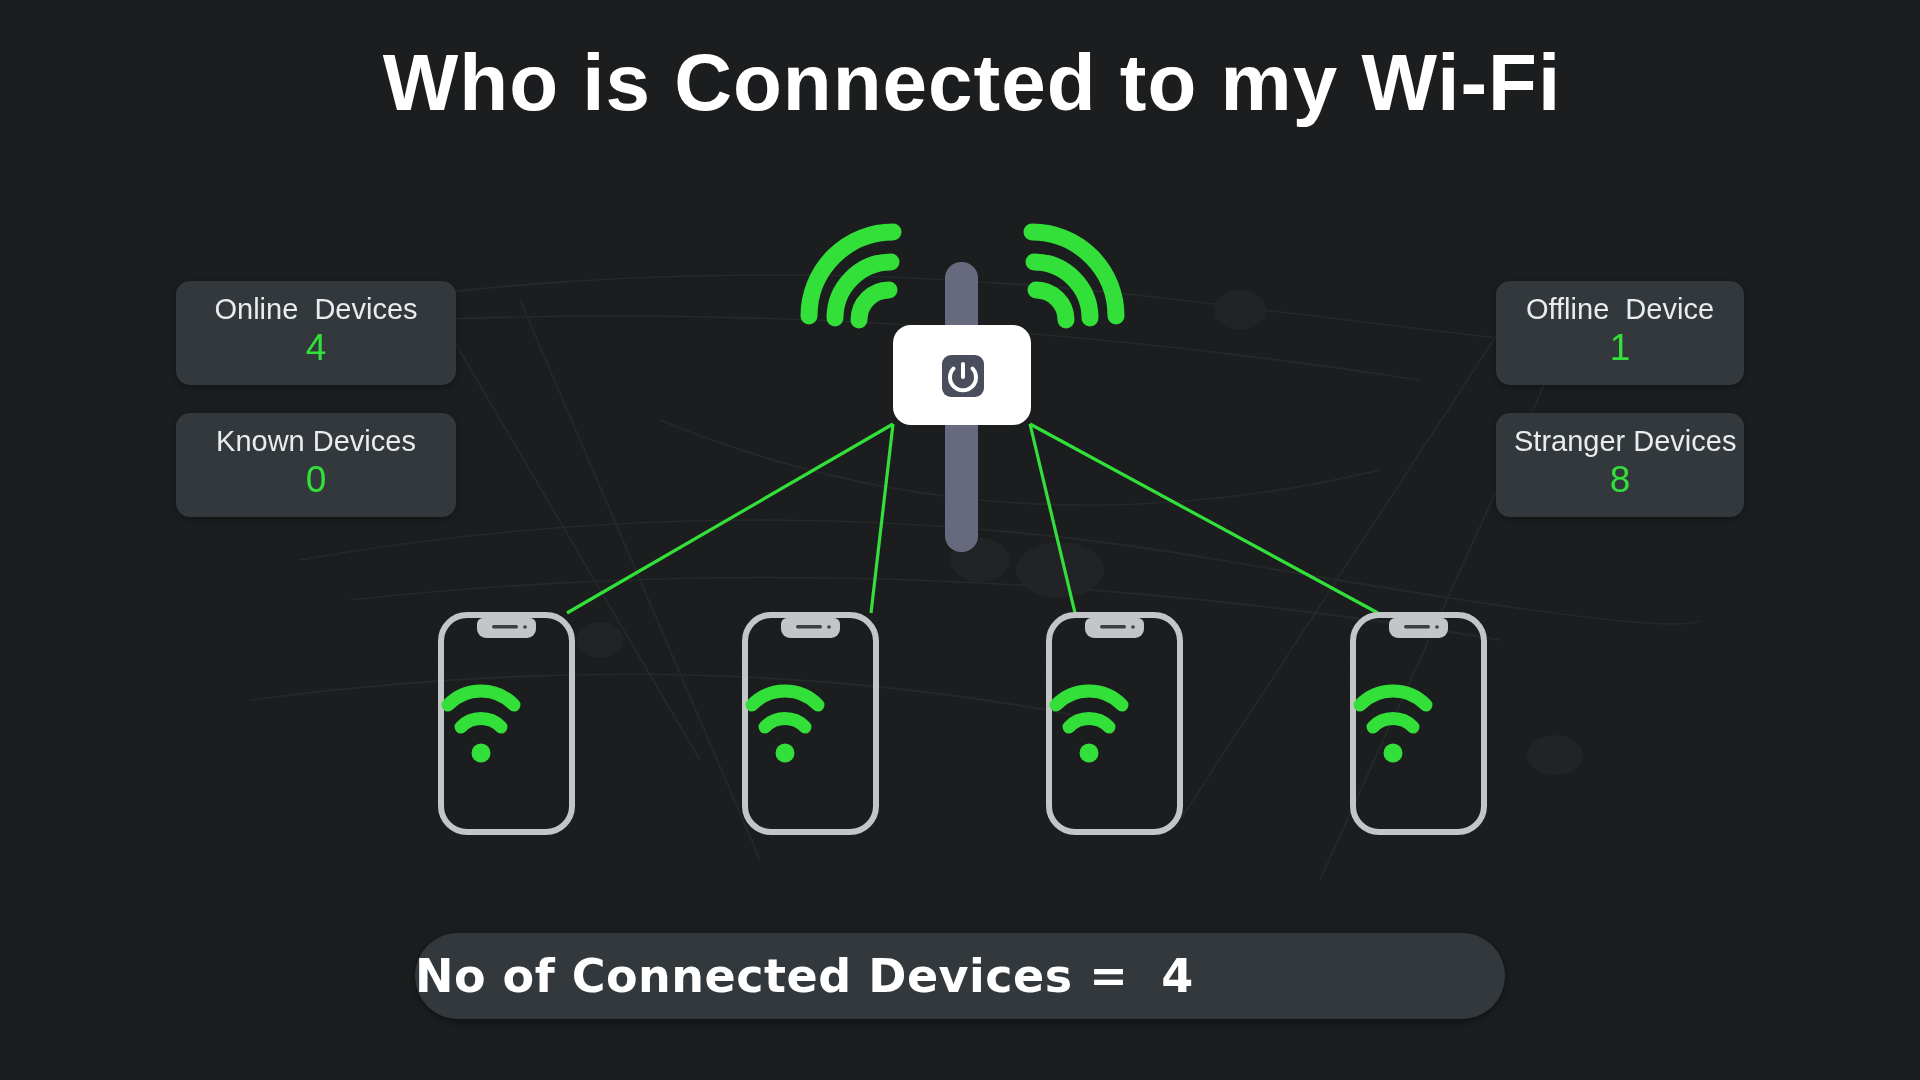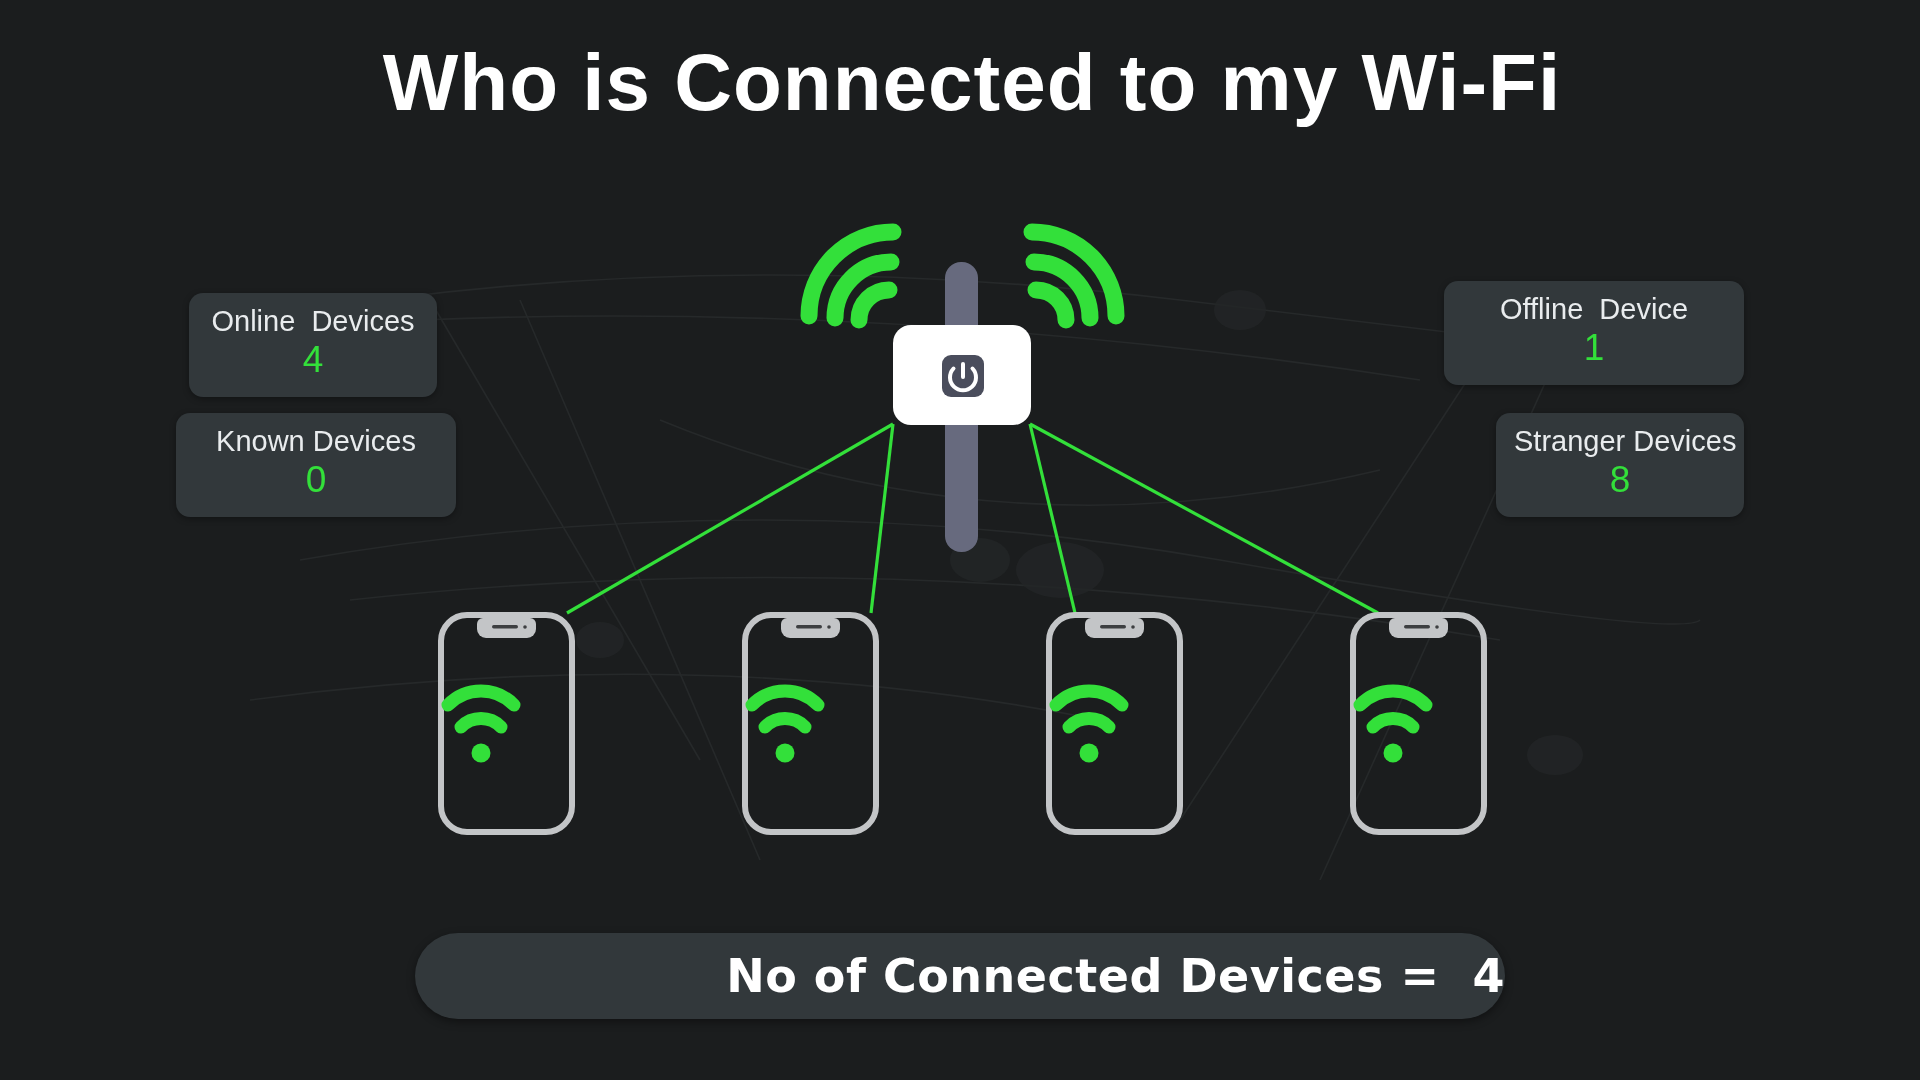--- a/index.html
+++ b/index.html
@@ -59,23 +59,23 @@
     line-height: 1.12;
   }
   .stat-value {
     color: #33e03a;
     font-size: 37px;
     font-family: "Liberation Sans", sans-serif;
     line-height: 1.12;
     margin-top: 2px;
   }
 
-  #card-online   { left: 189px;  top: 281px; width: 248px; margin-top: 12px; }
+  #card-online   { left: 176px;  top: 281px; width: 280px; }
   #card-known    { left: 176px;  top: 413px; width: 280px; }
-  #card-offline  { right: 176px; top: 281px; width: 300px; }
+  #card-offline  { right: 176px; top: 281px; width: 248px; }
   #card-stranger { right: 176px; top: 413px; width: 248px; }
 
   
   #network-svg {
     position: absolute;
     left: 0;
     top: 0;
     width: 1920px;
     height: 1080px;
     pointer-events: none;
@@ -86,21 +86,21 @@
     position: absolute;
     left: 50%;
     transform: translateX(-50%);
     top: 933px;
     width: 1090px;
     height: 86px;
     background: #32383b;
     border-radius: 43px;
     display: flex;
     align-items: center;
-    justify-content: flex-end;
+    justify-content: flex-start;
     box-shadow: 0 3px 8px rgba(0,0,0,.4);
   }
   #summary-text {
     color: #ffffff;
     font-family: "DejaVu Sans", sans-serif;
     font-weight: 700;
     font-size: 46px;
     letter-spacing: .5px;
     white-space: pre;
   }

